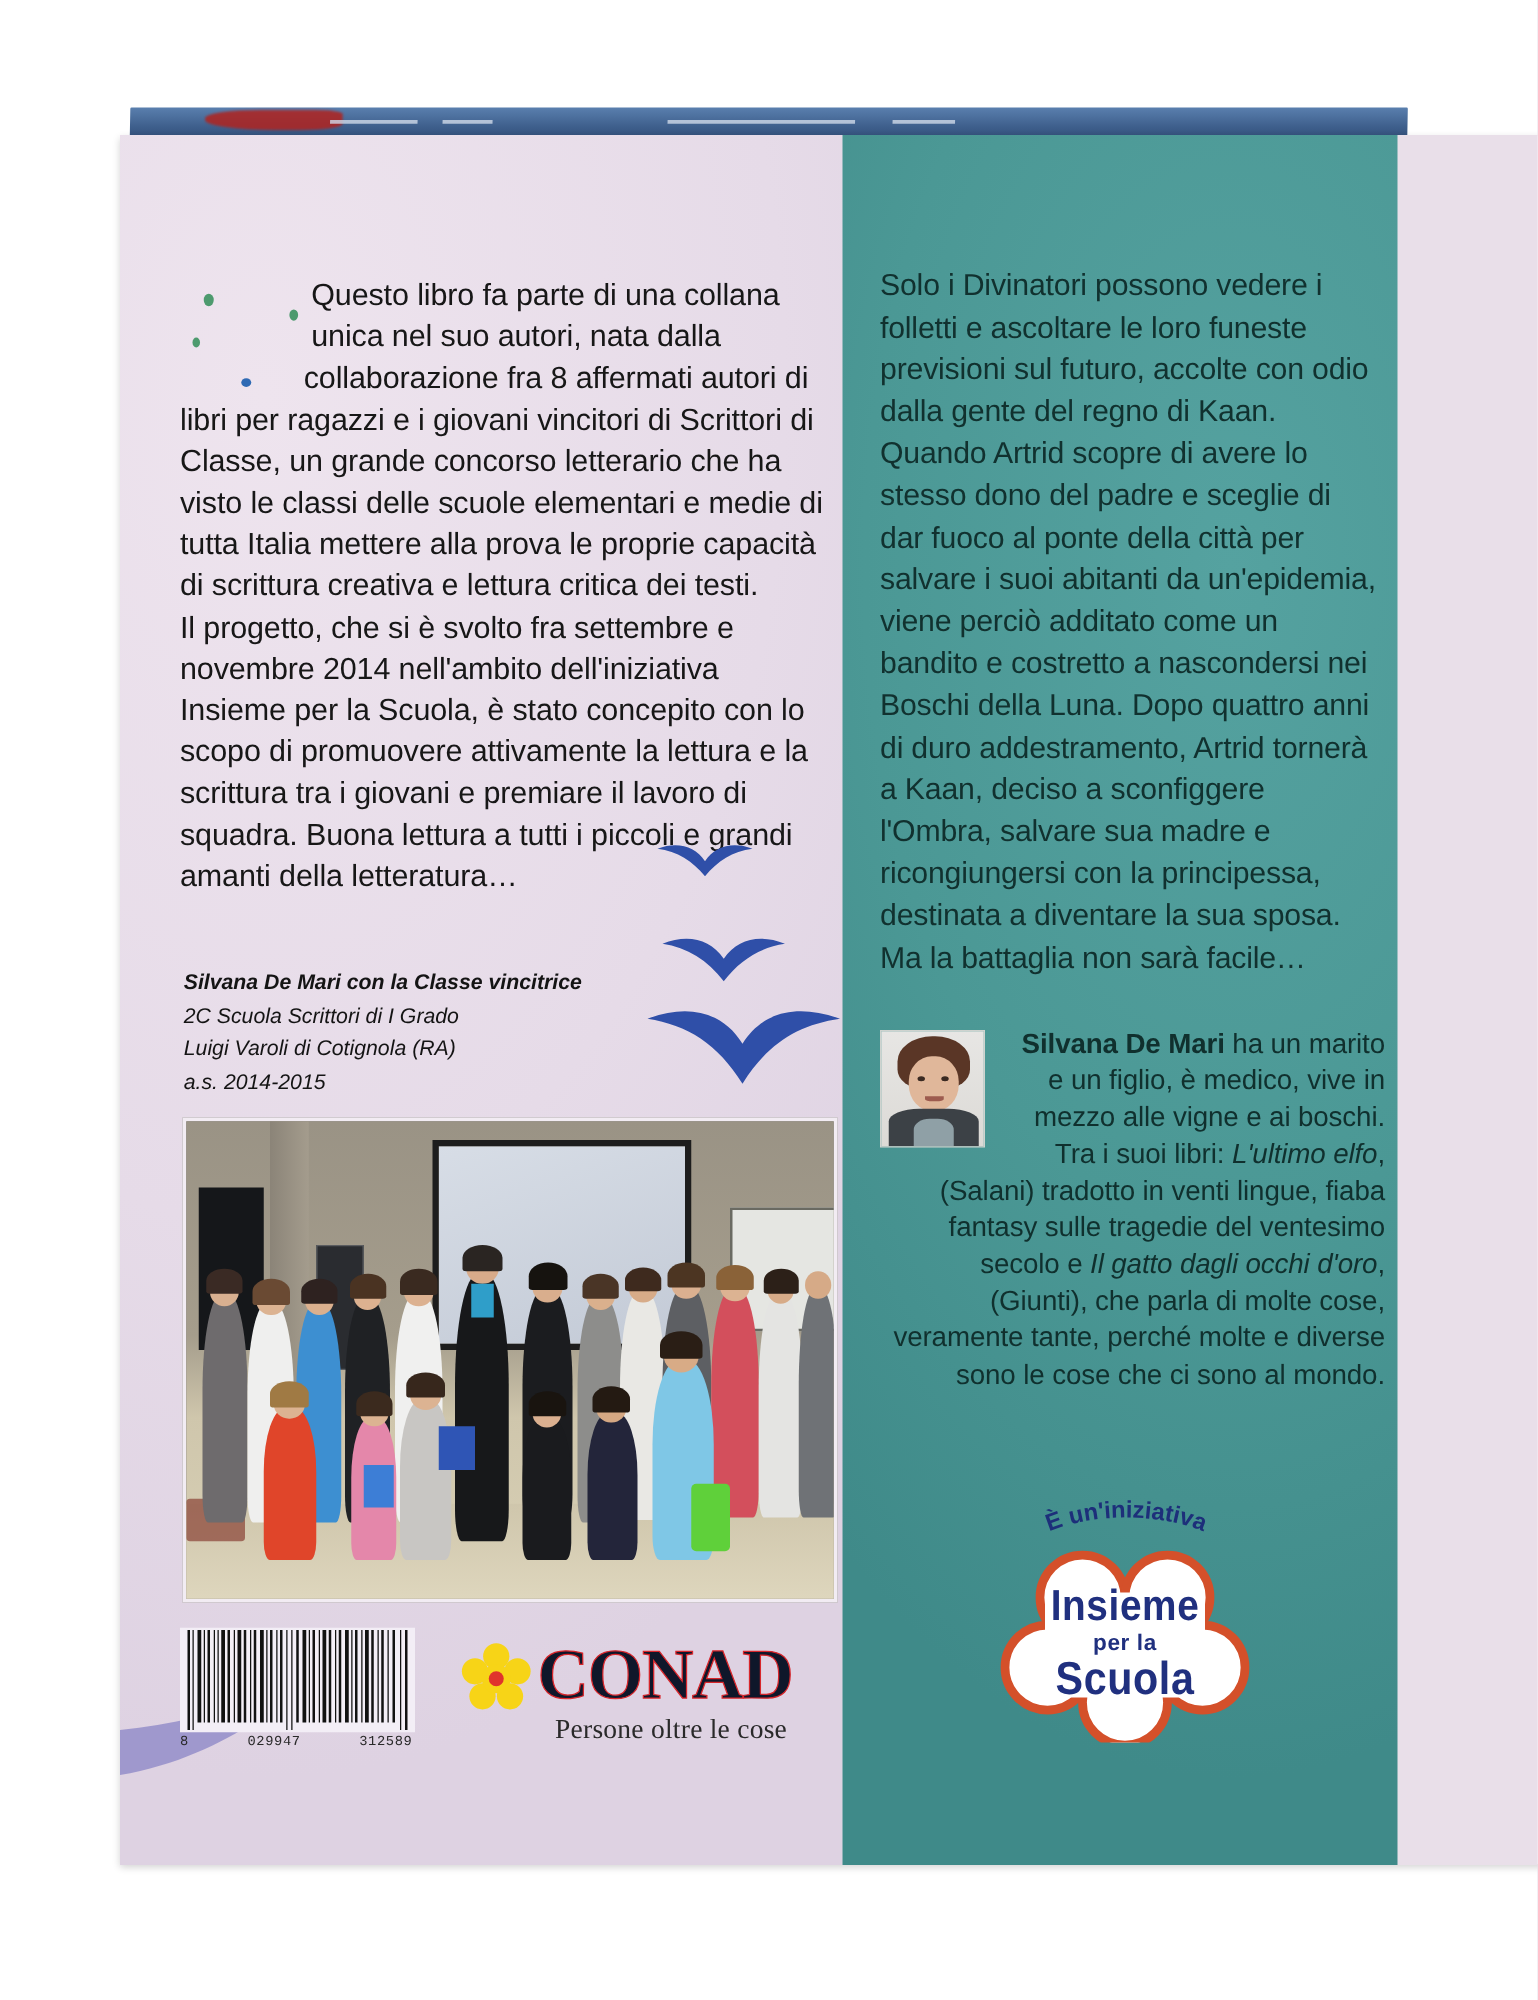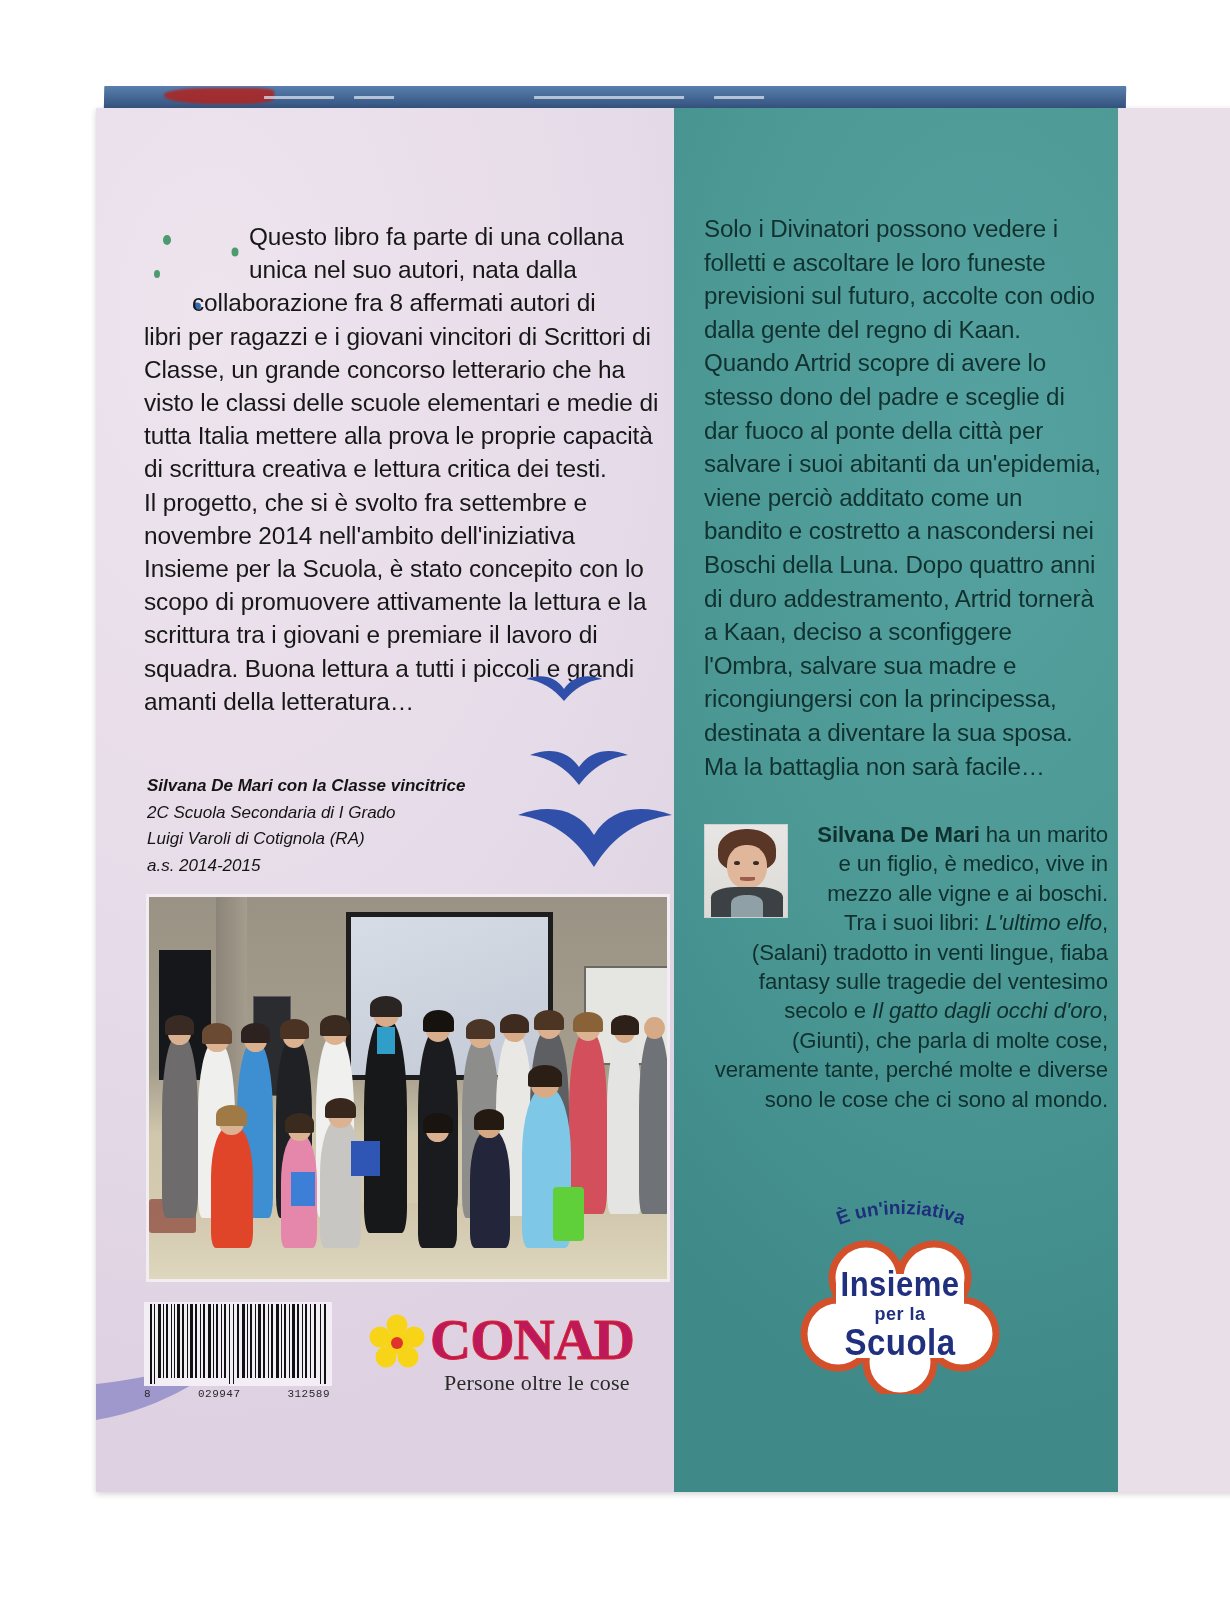--- a/index.html
+++ b/index.html
@@ -104,21 +104,21 @@
     top: 112px;
     width: 522px;
     color: #171717;
     font-size: 24.4px;
     line-height: 33.2px;
     letter-spacing: -0.1px;
   }
   .blurb p { margin: 0; }
   .blurb .l1 { margin-left: 105px; }
   .blurb .l2 { margin-left: 105px; }
-  .blurb .l3 { margin-left: 48px; }
+  .blurb .l3 { margin-left: 99px; }
 
   .splat {
     position: absolute;
     left: 55px;
     top: 116px;
     width: 92px;
     height: 86px;
   }
 
   .credits {
@@ -249,21 +249,21 @@
   }
   .conad-flower { position:absolute; left:0; top:4px; width:58px; height:58px; }
   .conad-word {
     position: absolute;
     left: 62px;
     top: -2px;
     font-family: "Liberation Serif", serif;
     font-weight: bold;
     font-size: 57px;
     line-height: 64px;
-    color: #be185d;
+    color: #0f172a;
     letter-spacing: -1px;
     -webkit-text-stroke: 1px #d8262b;
   }
   .conad-tag {
     position: absolute;
     left: 76px;
     top: 60px;
     font-family: "Liberation Serif", serif;
     font-size: 22px;
     color: #2a2a2a;
@@ -385,21 +385,21 @@
       <path fill="#2f4fa8" d="M10,16 C26,10 40,14 48,26 C56,14 70,10 86,16
         C70,18 58,26 48,38 C38,26 26,18 10,16 Z"></path>
       <path fill="#2f4fa8" d="M14,92 C34,84 52,88 63,104 C74,88 92,84 112,92
         C92,95 76,105 63,122 C50,105 34,95 14,92 Z"></path>
       <path fill="#2f4fa8" d="M2,152 C34,140 62,146 78,172 C94,146 122,140 156,152
         C122,157 98,172 78,204 C58,172 34,157 2,152 Z"></path>
     </svg>
 
     <div class="credits">
       <div class="bold">Silvana De Mari con la Classe vincitrice</div>
-      <div>2C Scuola Secondaria di I Grado</div>
+      <div>2C Scuola Scrittori di I Grado</div>
       <div>Luigi Varoli di Cotignola (RA)</div>
       <div>a.s. 2014-2015</div>
     </div>
 
     <div class="photo">
       <div class="ph-room"></div>
       <div class="ph-pillar"></div>
       <div class="ph-door"></div>
       <div class="ph-screen"></div>
       <div class="ph-board"></div>

